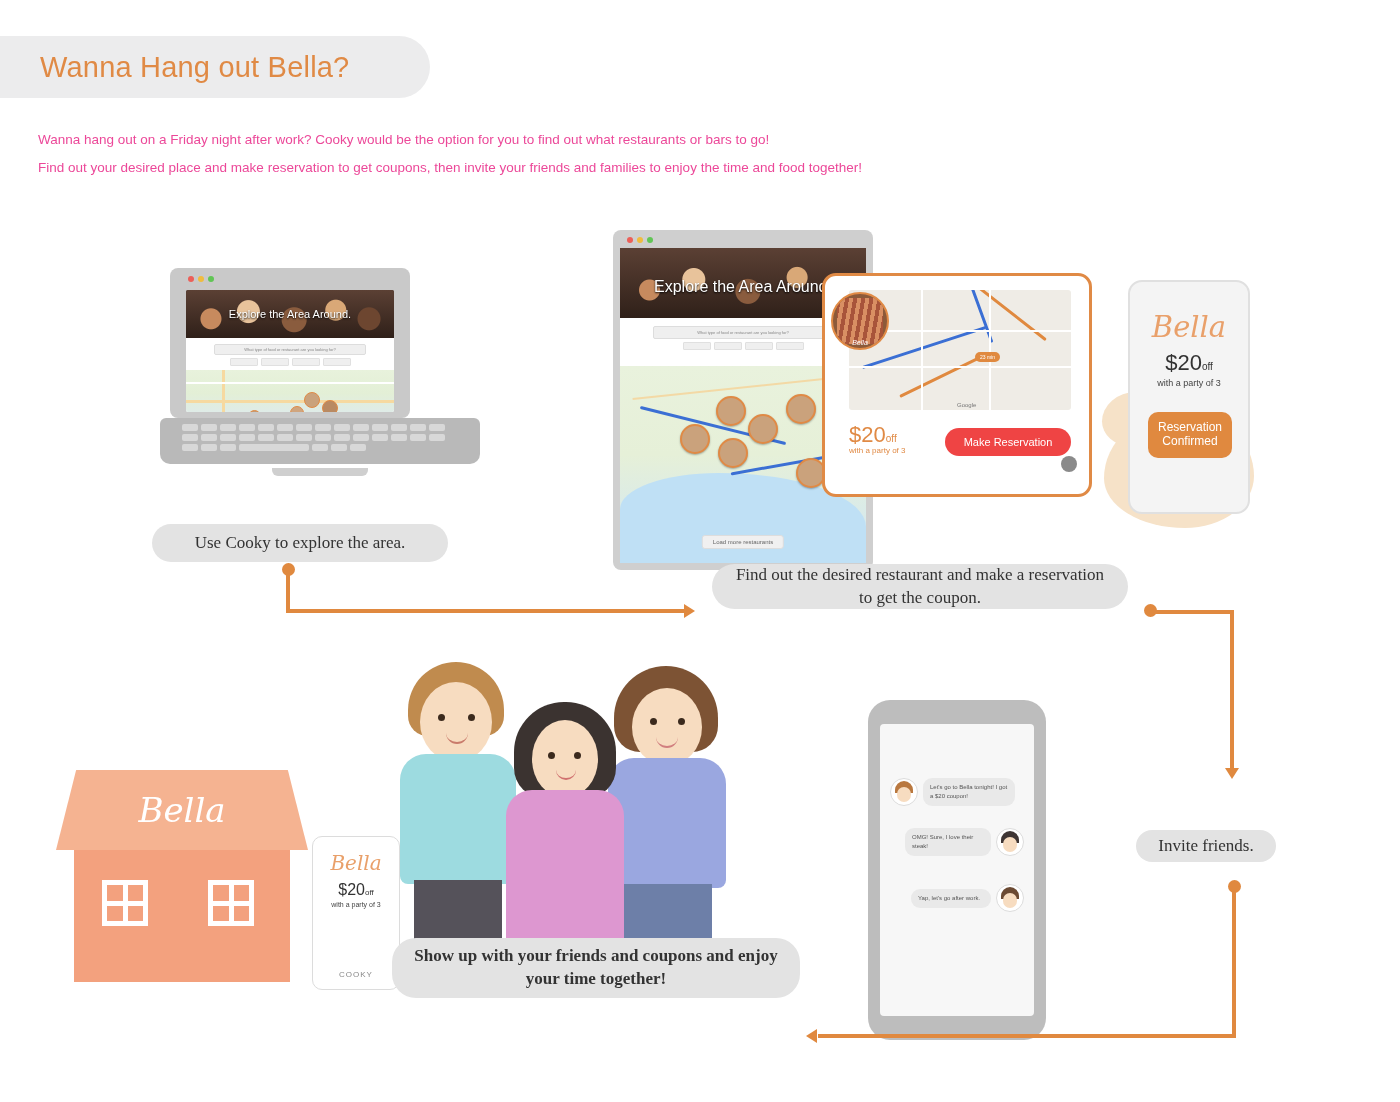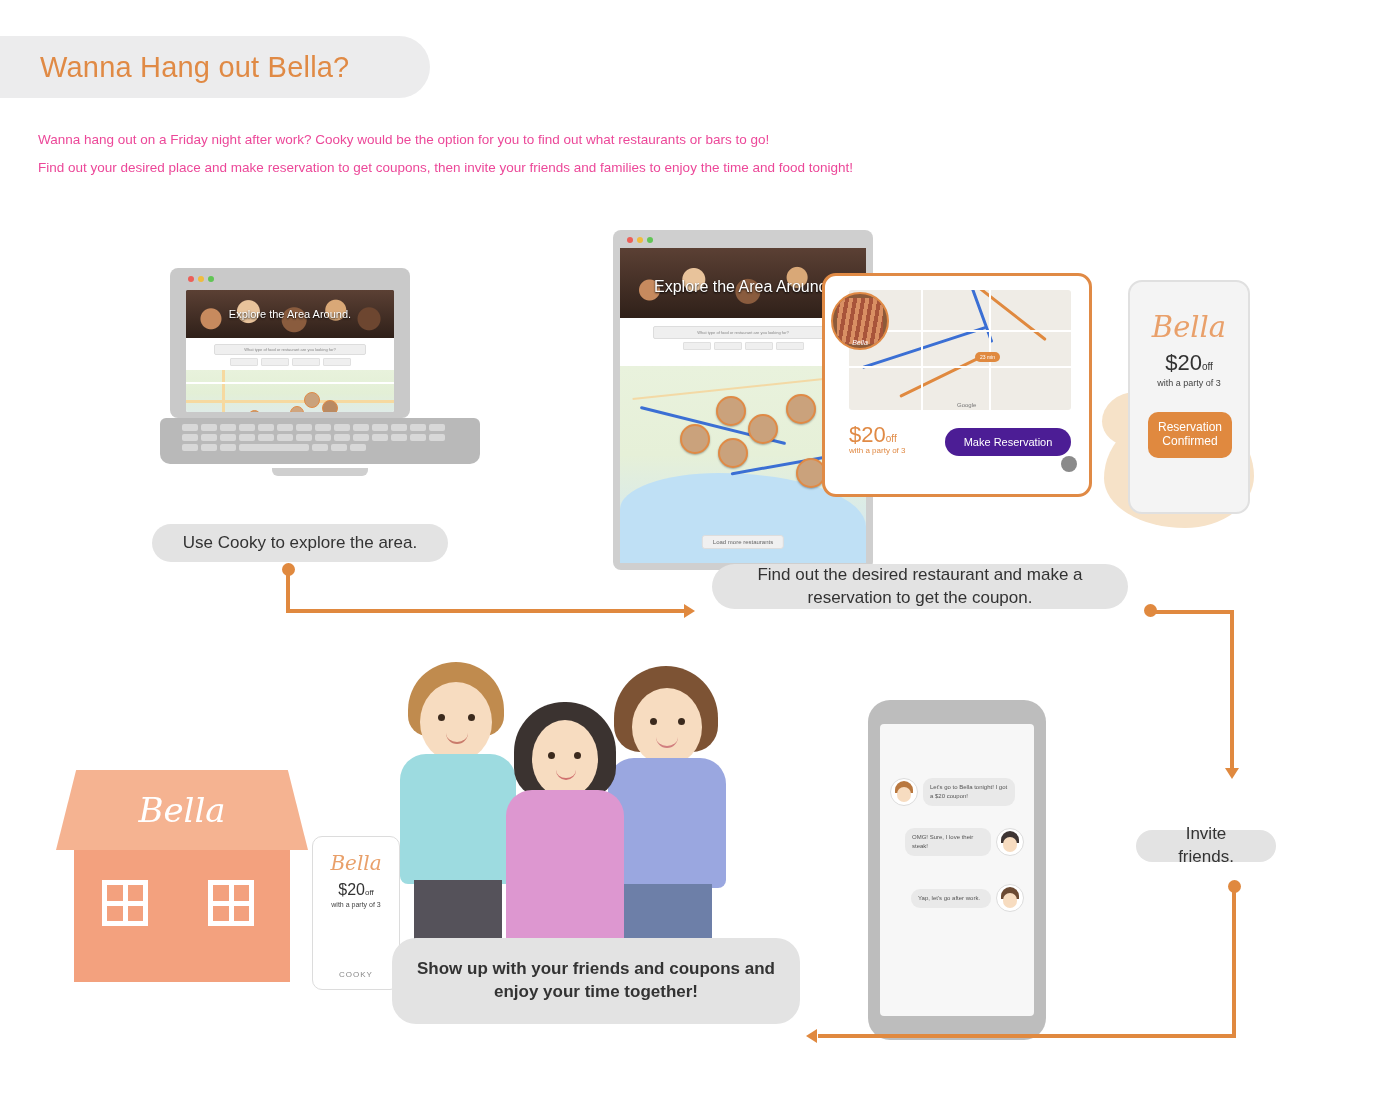--- a/index.html
+++ b/index.html
@@ -25,21 +25,21 @@
     left:38px;font-size:13.5px;color:#ec4899;
   }
   #intro1{top:132px;}
   #intro2{top:160px;}
 
   
   .callout{
     background:#e3e3e3;border-radius:24px;
     color:#333;font-size:17px;line-height:1.35;
     display:flex;align-items:center;justify-content:center;
-    text-align:center;padding:10px 22px;box-sizing:border-box;
+    text-align:center;padding:10px 22px;box-sizing:border-box;font-family:Liberation Serif, serif;
   }
 
   
   #laptop{left:160px;top:268px;width:320px;height:240px;}
   .lap-screen{
     position:absolute;left:10px;top:0;width:240px;height:150px;
     background:#c9c9c9;border-radius:8px;padding:6px;box-sizing:border-box;
   }
   .lap-inner{
     position:absolute;left:16px;top:22px;right:16px;bottom:6px;
@@ -138,21 +138,21 @@
     background:repeating-linear-gradient(100deg,#a8543a 0 4px,#d98f63 4px 8px);
     border-radius:4px;
   }
   #res-thumb .lbl{position:absolute;left:0;right:0;bottom:2px;text-align:center;color:#fff;font-size:7px;font-style:italic;}
   #res-price{position:absolute;left:24px;top:146px;}
   #res-price .big{font-size:22px;color:#e08a45;font-weight:400;}
   #res-price .off{font-size:10px;color:#e08a45;}
   #res-price .party{font-size:8px;color:#e08a45;margin-top:-2px;}
   #make-res-btn{
     position:absolute;left:120px;top:152px;width:126px;height:28px;
-    background:#4c1d95;border-radius:14px;color:#fff;font-size:11px;
+    background:#ef4444;border-radius:14px;color:#fff;font-size:11px;
     display:flex;align-items:center;justify-content:center;
   }
   #cursor-dot{position:absolute;left:236px;top:180px;width:16px;height:16px;border-radius:50%;background:#8a8a8a;}
 
   
   #phone-coupon{
     left:1128px;top:280px;width:118px;height:230px;background:#f4f4f4;
     border-radius:14px;border:2px solid #e0e0e0;
   }
   #phone-coupon .bella{
@@ -227,36 +227,36 @@
   #coupon-phone .p20 s{text-decoration:none;font-size:8px;}
   #coupon-phone .pp{position:absolute;left:0;right:0;top:64px;text-align:center;font-size:7px;color:#444;}
   #coupon-phone .brand{position:absolute;left:0;right:0;bottom:10px;text-align:center;font-size:8px;color:#888;letter-spacing:1px;}
 
   .person{position:absolute;}
   .p-head{position:absolute;border-radius:50%;background:#f7dcc0;}
   .p-hair{position:absolute;}
   .p-body{position:absolute;border-radius:26px 26px 8px 8px;}
   .p-legs{position:absolute;border-radius:0 0 6px 6px;}
 
-  #callout-4{left:392px;top:938px;width:408px;height:86px;}
+  #callout-4{left:392px;top:938px;width:408px;height:60px;}
   .ln{position:absolute;background:#e0893f;}
   .knob{position:absolute;width:13px;height:13px;border-radius:50%;background:#e0893f;}
   .arrow{position:absolute;width:0;height:0;}
   .arrow.right{border-left:11px solid #e0893f;border-top:7px solid transparent;border-bottom:7px solid transparent;}
   .arrow.left{border-right:11px solid #e0893f;border-top:7px solid transparent;border-bottom:7px solid transparent;}
   .arrow.down{border-top:11px solid #e0893f;border-left:7px solid transparent;border-right:7px solid transparent;}
 </style>
 </head>
 <body>
 
 <div class="abs" id="title-pill">
   <span class="t">Wanna Hang out Bella?</span>
 </div>
 <div class="abs intro" id="intro1">Wanna hang out on a Friday night after work? Cooky would be the option for you to find out what restaurants or bars to go!</div>
-<div class="abs intro" id="intro2">Find out your desired place and make reservation to get coupons, then invite your friends and families to enjoy the time and food tonight!</div>
+<div class="abs intro" id="intro2">Find out your desired place and make reservation to get coupons, then invite your friends and families to enjoy the time and food together!</div>
 
 <div class="abs" id="laptop">
   <div class="lap-screen">
     <div class="dots">
       <span class="dot r"></span>
       <span class="dot y"></span>
       <span class="dot g"></span>
     </div>
     <div class="lap-inner">
       <div class="hero">

